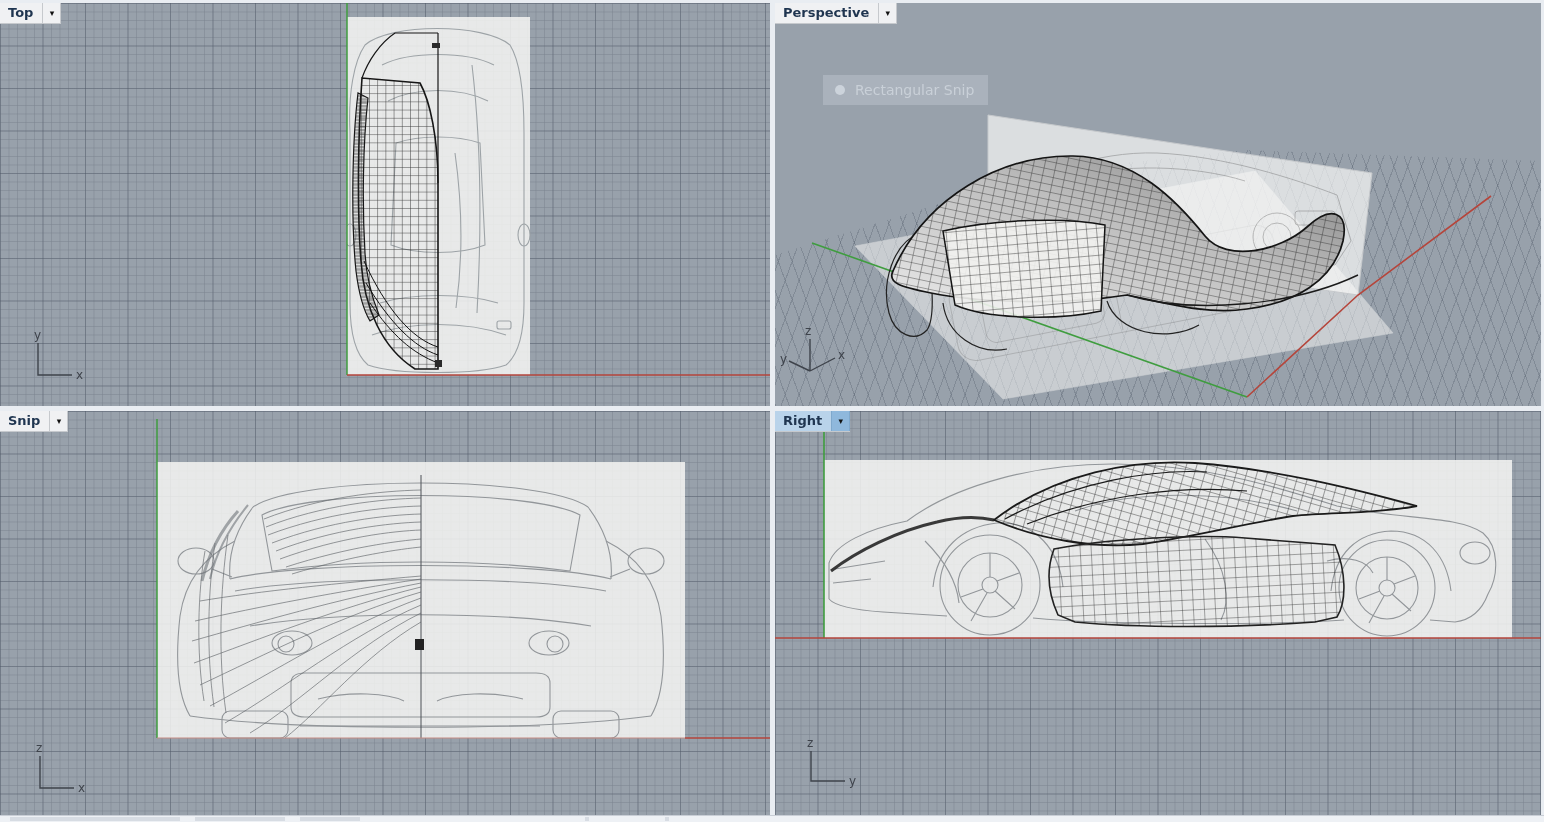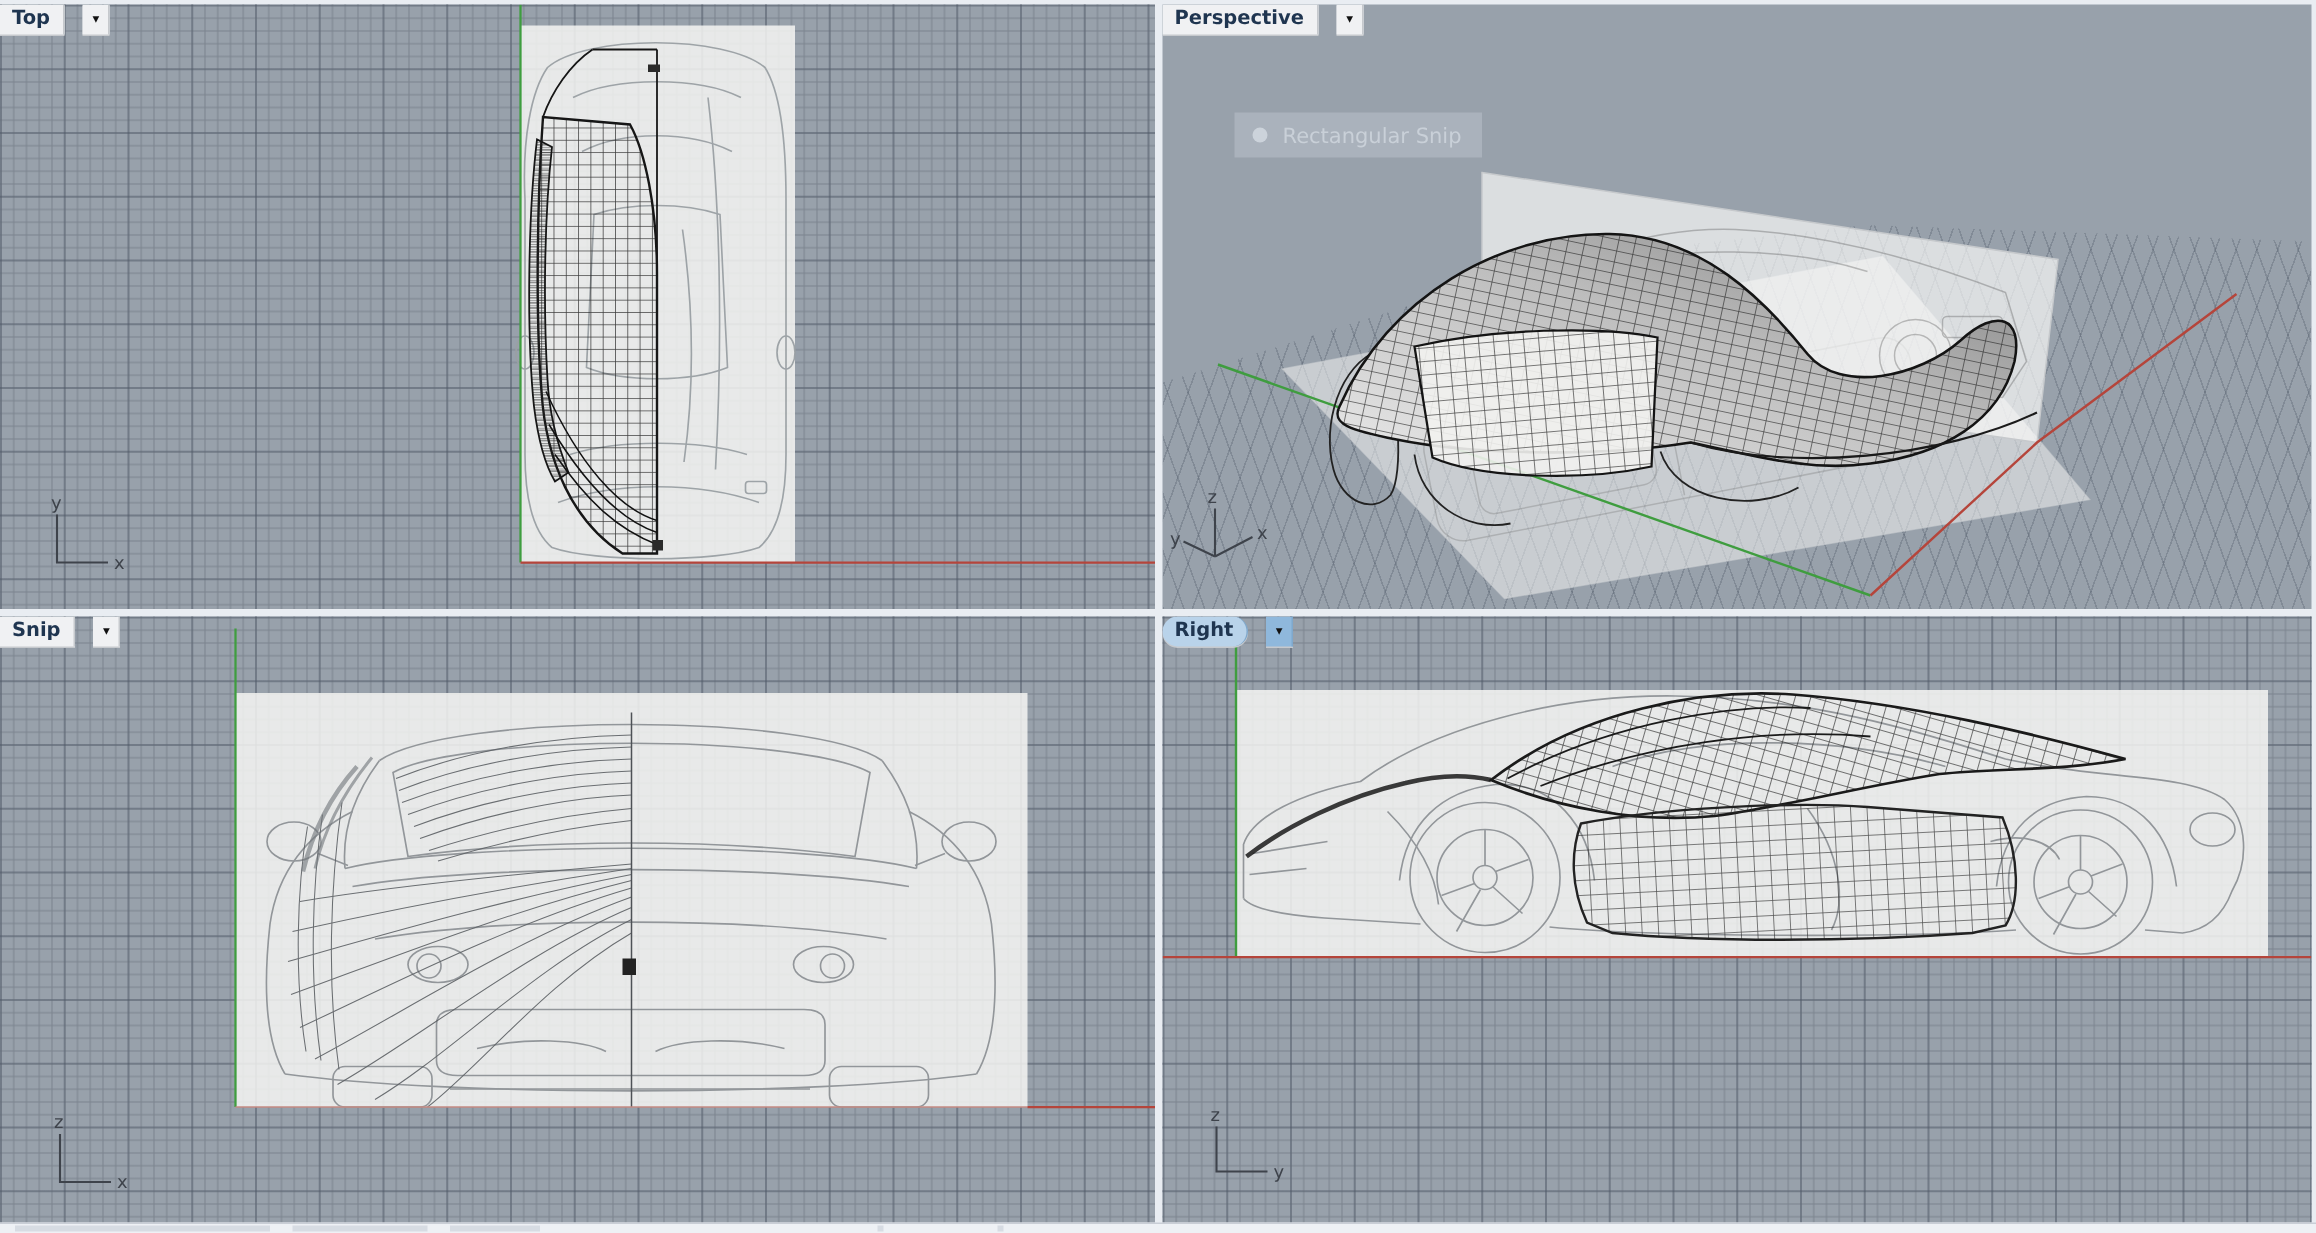--- a/index.html
+++ b/index.html
@@ -16,26 +16,26 @@
     background-size:42.5px 42.5px,42.5px 42.5px,8.5px 8.5px,8.5px 8.5px;
   }
   .persp-grid{position:absolute;inset:0;
     background-image:
       repeating-linear-gradient(70deg, rgba(70,80,95,.28) 0 1px, transparent 1px 13px),
       repeating-linear-gradient(110deg, rgba(70,80,95,.28) 0 1px, transparent 1px 13px);
     clip-path:polygon(0 252px,180px 196px,330px 162px,470px 147px,766px 158px,766px 403px,0 403px);
   }
   .vp-svg{position:absolute;inset:0;}
   .vp-label{position:absolute;top:0;left:0;display:flex;align-items:stretch;height:20px;
-    font-size:13px;font-weight:bold;color:#1f3550;z-index:20;cursor:default;gap:12px;}
+    font-size:13px;font-weight:bold;color:#1f3550;z-index:20;cursor:default;}
   .vp-label .title{background:#f0f1f3;padding:2px 9px 0 8px;border-right:1px solid #c6c9cd;
     box-shadow:0 1px 0 #c6c9cd;}
   .vp-label .arrow{background:#f0f1f3;width:17px;display:flex;align-items:center;justify-content:center;
     font-size:9px;color:#111;box-shadow:0 1px 0 #c6c9cd;border-right:1px solid #c6c9cd;}
-  .vp-label.active .title{background:#b9d3ea;border-right:1px solid #7fa8cc;border-radius:10px;}
+  .vp-label.active .title{background:#b9d3ea;border-right:1px solid #7fa8cc;}
   .vp-label.active .arrow{background:#8fb8dc;border-right:1px solid #7fa8cc;}
   .blueprint{position:absolute;background:rgba(246,246,243,.85);}
   .bottom-edge{position:absolute;left:0;bottom:0;width:1544px;height:6px;background:#eef1f5;
     border-top:1px solid #c9ced6;}
   .bottom-edge i{position:absolute;top:1px;height:4px;background:#d7dce3;display:block;}
   text{font-family:"DejaVu Sans",sans-serif;}
   .axislbl{font-size:12px;fill:#3e434b;}
   .sniptext{font-size:14px;fill:#c9d0d8;}
 </style>
 </head>

